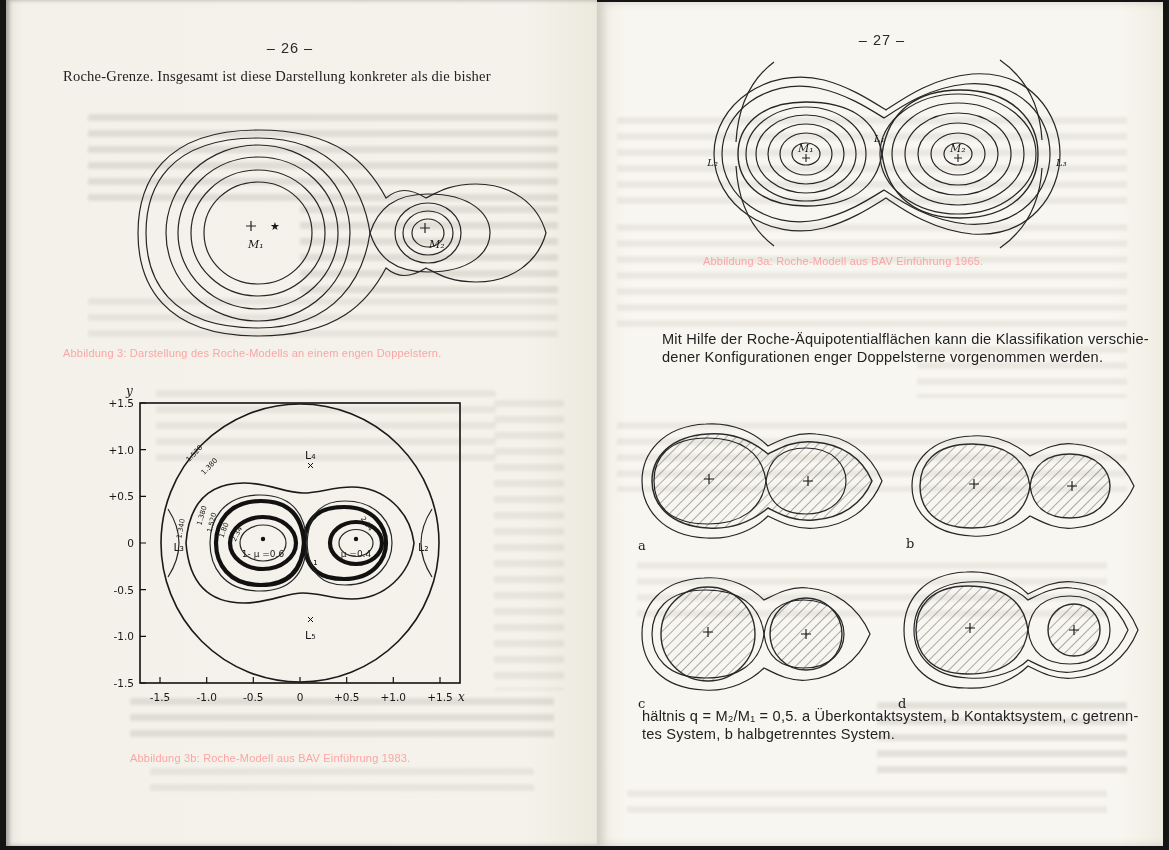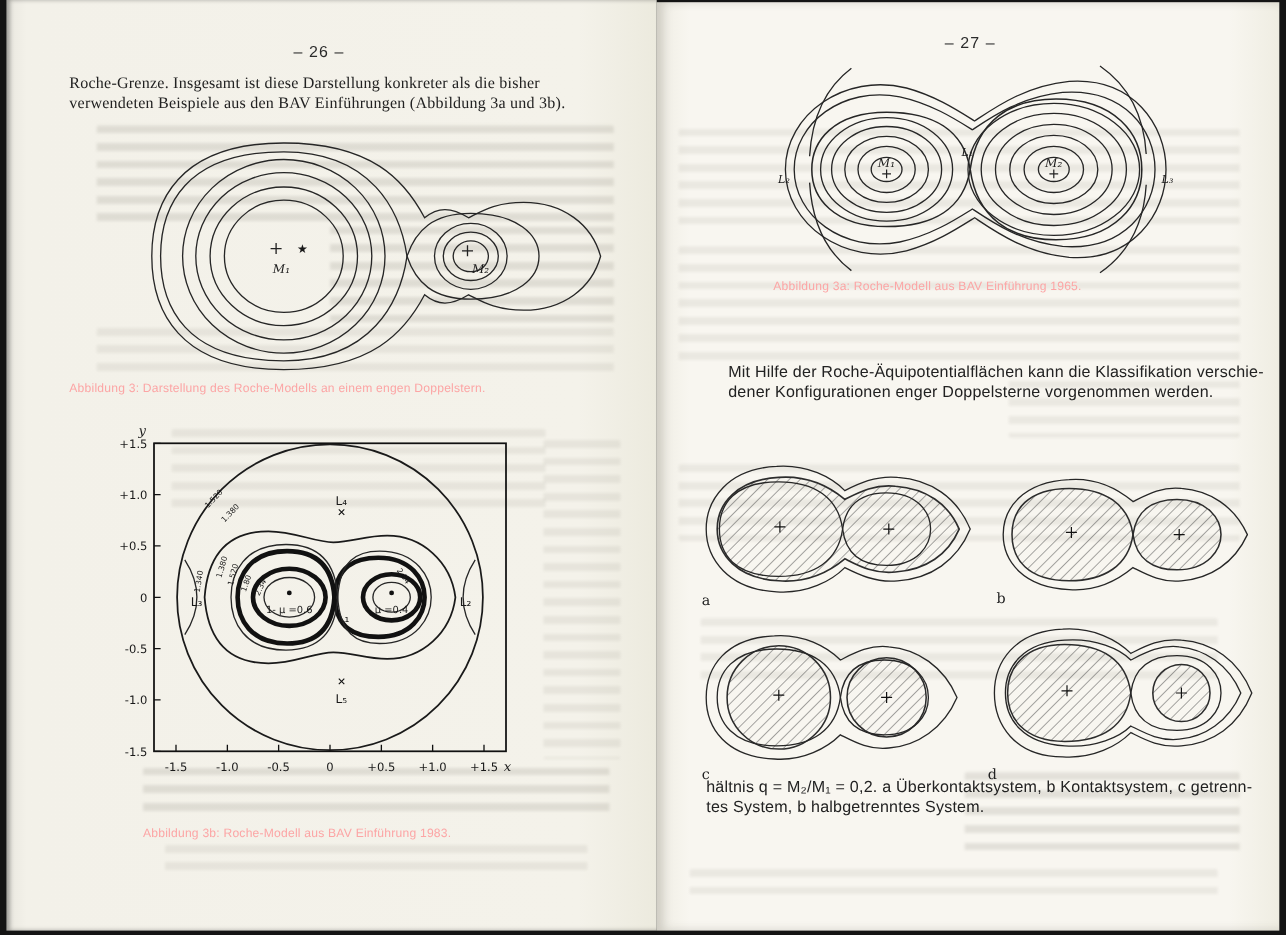--- a/index.html
+++ b/index.html
@@ -33,21 +33,20 @@
     <div class="ghost light" style="left:150px;top:390px;width:340px;height:74px;"></div>
     <div class="ghost light" style="left:488px;top:400px;width:70px;height:290px;"></div>
     <div class="ghost" style="left:124px;top:698px;width:424px;height:46px;"></div>
     <div class="ghost light" style="left:144px;top:768px;width:384px;height:30px;"></div>
   </div>
 
   <div class="pagenum" style="left:230px;top:40px;width:120px;">–  26  –</div>
 
   <div class="txt" style="left:63px;top:68px;width:510px;font-family:Liberation Serif, serif;">
     <div>Roche-Grenze. Insgesamt ist diese Darstellung konkreter als die bisher</div>
-    <div>verwendeten Beispiele aus den BAV Einführungen (Abbildung 3a und 3b).</div>
   </div>
 
   <svg style="left:98px;top:126px;" width="452" height="216" viewBox="0 0 452 216">
 
     <path class="c" d="M 448,107 C 440,78 414,58 378,58 C 352,58 340,66 328,72 C 312,62 300,62 288,72 C 270,38 240,4 160,4 C 64,4 40,58 40,107 C 40,156 64,210 160,210 C 240,210 270,176 288,142 C 300,152 312,152 328,142 C 340,148 352,156 378,156 C 414,156 440,136 448,107 Z"></path>
 
     <path class="c" d="M 272,107 C 266,66 240,12 160,12 C 70,12 48,62 48,107 C 48,152 70,202 160,202 C 240,202 266,148 272,107 Z"></path>
 
     <path class="c" d="M 272,107 C 280,83 296,68 330,68 C 373,68 392,88 392,107 C 392,126 373,146 330,146 C 296,146 280,131 272,107 Z"></path>
 
@@ -244,17 +243,17 @@
     <circle cx="186" cy="78" r="26" fill="url(#hd)" stroke="#2c2c2c" stroke-width="1.4"></circle>
     <path class="c" d="M 140,78 C 143,54 158,44 182,44 C 210,44 222,62 222,78 C 222,94 210,112 182,112 C 158,112 143,102 140,78 Z"></path>
     <path class="c" d="M 240,78 C 229,52 207,38 184,36 C 166,34 152,42 140,48 C 130,38 108,28 80,30 C 42,32 26,54 26,78 C 26,102 42,124 80,126 C 108,128 130,118 140,108 C 152,114 166,122 184,120 C 207,118 229,104 240,78 Z"></path>
     <path class="c" d="M 250,78 C 238,48 214,32 186,30 C 166,28 152,36 140,42 C 128,30 106,18 78,20 C 34,22 16,50 16,78 C 16,106 34,136 78,136 C 106,138 128,126 140,114 C 152,120 166,128 186,126 C 214,124 238,108 250,78 Z"></path>
     <path d="M 77,76 h 10 M 82,71 v 10 M 181,78 h 10 M 186,73 v 10" stroke="#111" stroke-width="1.1"></path>
     <text class="panel-letter" x="10" y="156">d</text>
   </svg>
 
 
   <div class="txt" style="left:642px;top:708px;width:515px;">
-    <div>hältnis q = M₂/M₁ = 0,2. a Überkontaktsystem, b Kontaktsystem, c getrenn-</div>
+    <div>hältnis q = M₂/M₁ = 0,5. a Überkontaktsystem, b Kontaktsystem, c getrenn-</div>
     <div>tes System, b halbgetrenntes System.</div>
   </div>
 
 </div>
 
 </body></html>

